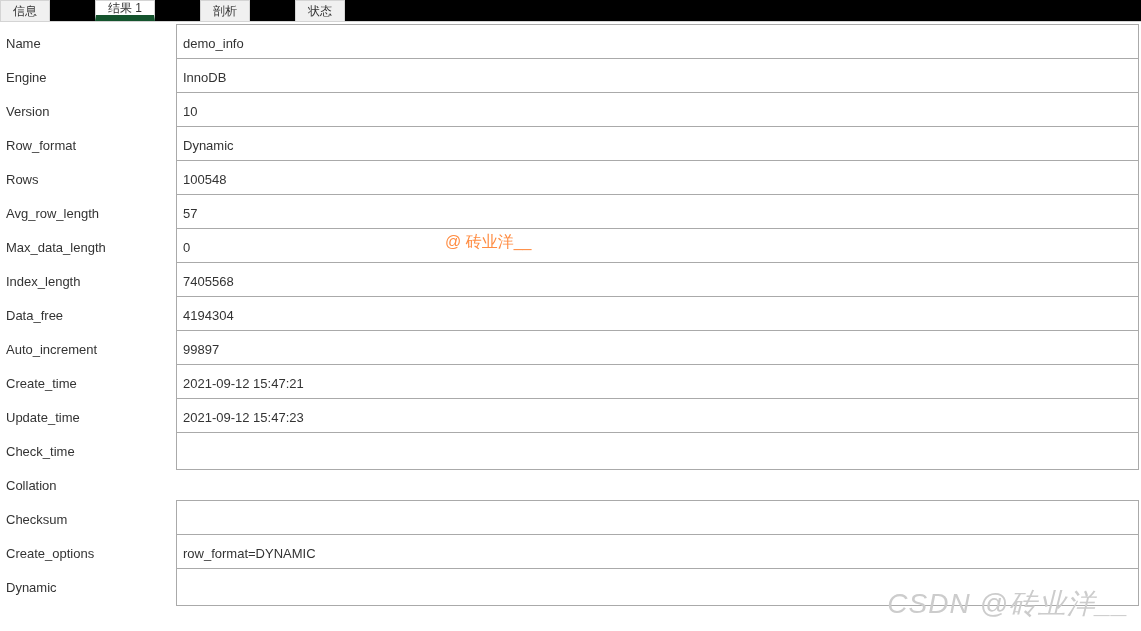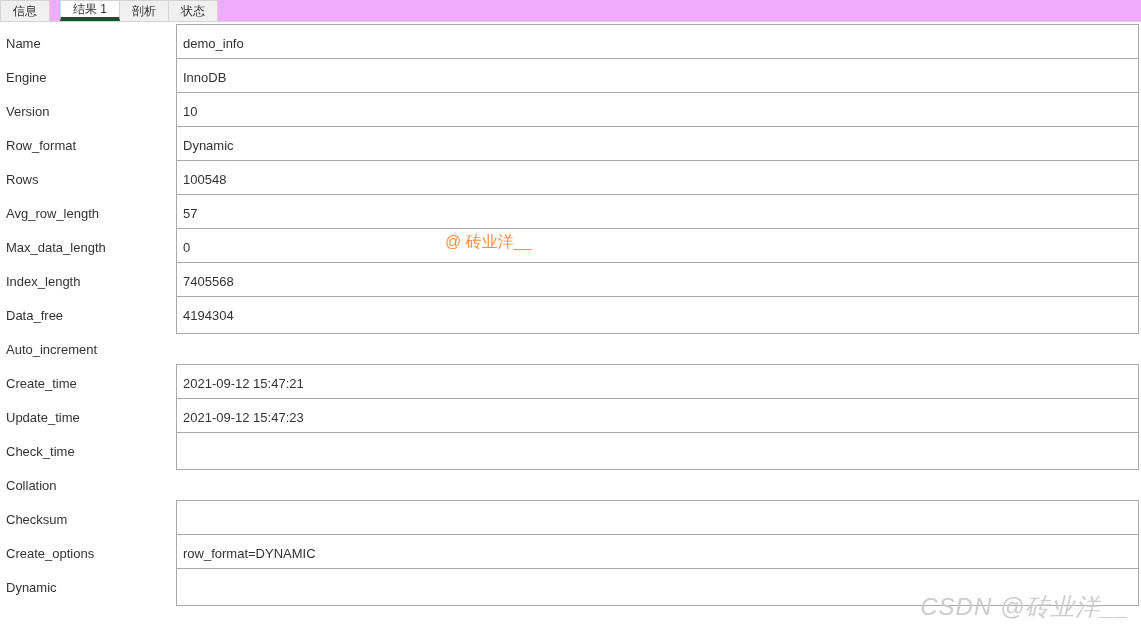--- a/index.html
+++ b/index.html
@@ -13,40 +13,40 @@
       background: #ffffff;
       color: #333333;
       width: 1141px;
       height: 631px;
       overflow: hidden;
       position: relative;
     }
     .tabs {
       display: flex;
       border-bottom: 1px solid #d4d4d4;
-      background: #f0abfc;
+      background: #000000;
       height: 22px;
+      gap: 46px;
     }
     .tab {
       padding: 2px 12px;
       border: 1px solid #d4d4d4;
       border-bottom: none;
       background: #f0f0f0;
       cursor: pointer;
       font-size: 12px;
       margin-right: -1px;
       display: flex;
       align-items: center;
     }
     .tab.active {
       background: #ffffff;
-      border-bottom: 4px solid #14532d;
+      border-bottom: 6px solid #14532d;
       position: relative;
       z-index: 1;
-      margin-left: 11px;
     }
     .form-area {
       padding: 4px 0 0 4px;
     }
     .form-row {
       display: flex;
       align-items: center;
       height: 34px;
     }
     .form-label {
@@ -74,21 +74,21 @@
       font-size: 16px;
       font-weight: 500;
       pointer-events: none;
       z-index: 10;
     }
     .watermark-bottom {
       position: absolute;
       right: 12px;
       bottom: 8px;
       color: #cccccc;
-      font-size: 24px;
+      font-size: 28px;
       font-weight: 400;
       font-style: italic;
       pointer-events: none;
       z-index: 10;
       letter-spacing: 1px;
     }
   </style>
 </head>
 <body>
 
@@ -142,20 +142,21 @@
     <input class="form-input" type="text" value="7405568" style="">
   </div>
 
   <div class="form-row">
     <div class="form-label">Data_free</div>
     <input class="form-input" type="text" value="4194304" style="">
   </div>
 
   <div class="form-row">
     <div class="form-label">Auto_increment</div>
+    <input class="form-input" type="text" value="99897" style="">
   </div>
 
   <div class="form-row">
     <div class="form-label">Create_time</div>
     <input class="form-input" type="text" value="2021-09-12 15:47:21" style="">
   </div>
 
   <div class="form-row">
     <div class="form-label">Update_time</div>
     <input class="form-input" type="text" value="2021-09-12 15:47:23" style="">

